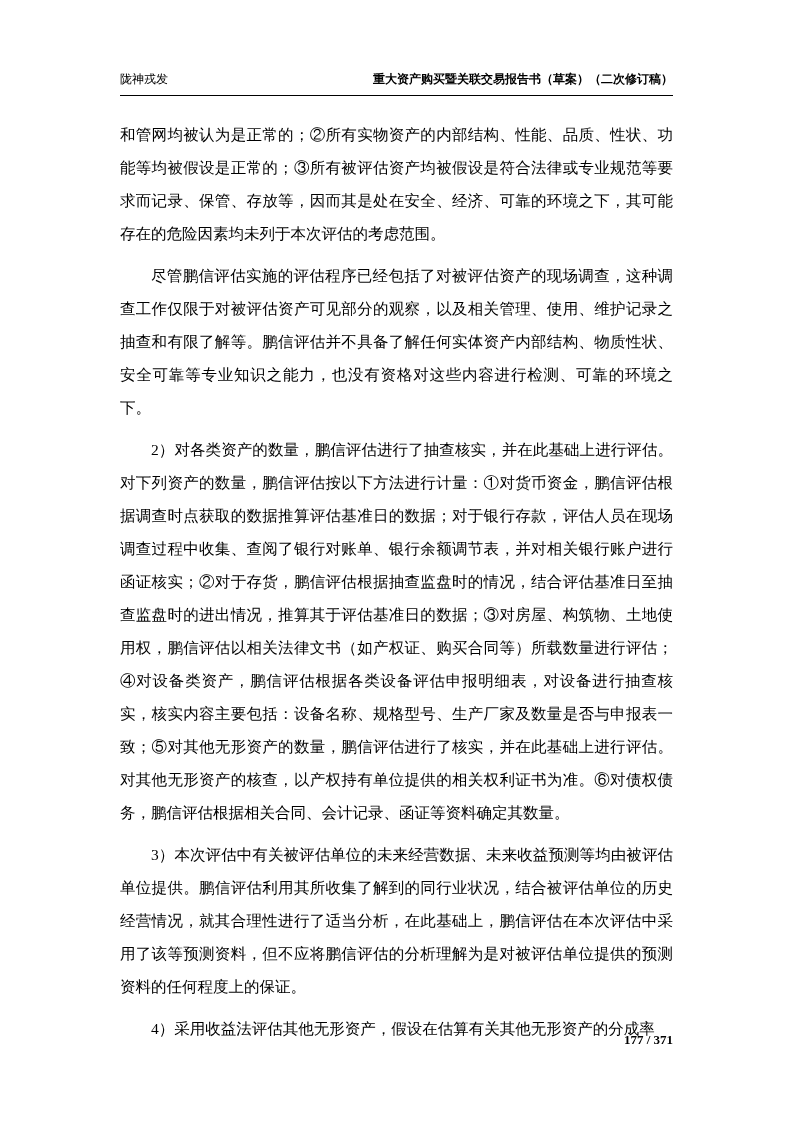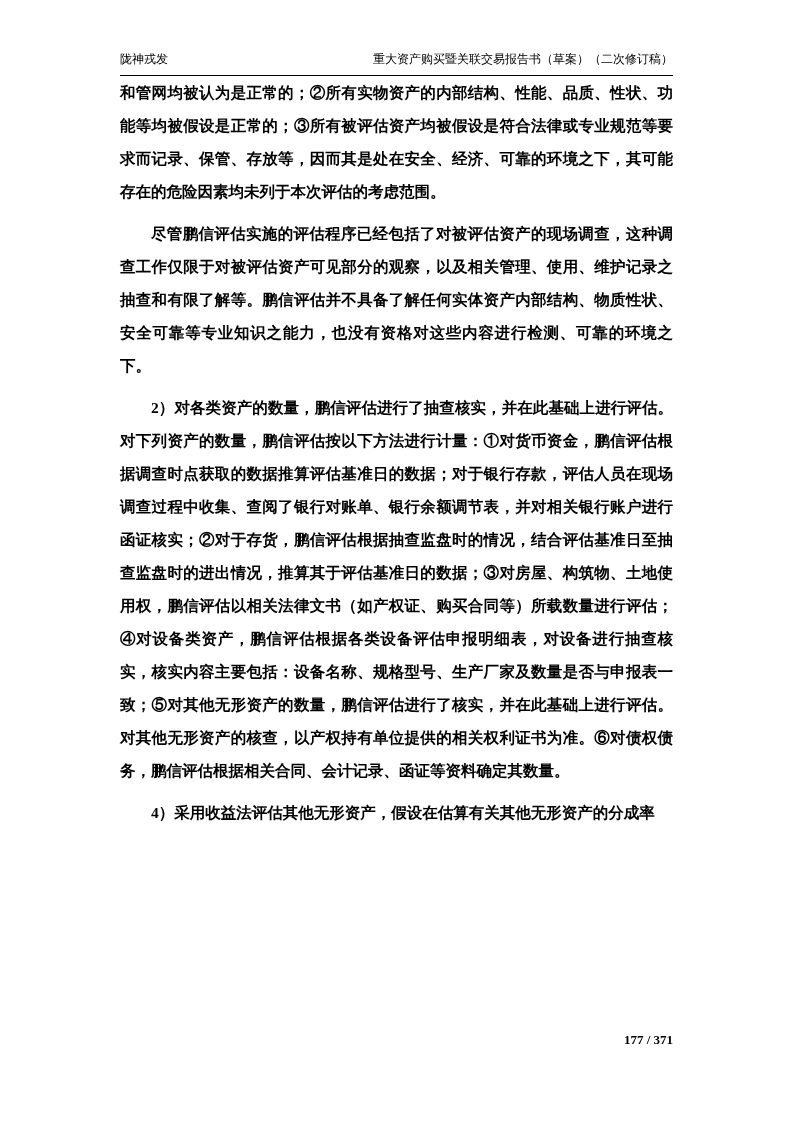--- a/index.html
+++ b/index.html
@@ -24,27 +24,28 @@
     align-items: flex-end;
     font-size: 12px;
     line-height: 18px;
     padding-bottom: 7px;
     border-bottom: 1px solid #000000;
   }
   .header-left {
     font-weight: normal;
   }
   .header-right {
-    font-weight: normal;
+    font-weight: bold;
+    margin-top: 20px;
   }
   .doc-body {
+    margin-top: 22px;
     font-size: 15.5px;
     line-height: 33px;
     text-align: justify;
-    font-weight: bold;
   }
   .doc-body p {
     margin: 0 0 9px 0;
   }
   .doc-body p.indent {
     text-indent: 2em;
   }
   .page-footer {
     position: absolute;
     right: 120px;
@@ -61,20 +62,21 @@
 
   <header class="page-header">
     <span class="header-left">陇神戎发</span>
     <span class="header-right">重大资产购买暨关联交易报告书（草案）（二次修订稿）</span>
   </header>
 
   <main class="doc-body">
     <p>和管网均被认为是正常的；②所有实物资产的内部结构、性能、品质、性状、功能等均被假设是正常的；③所有被评估资产均被假设是符合法律或专业规范等要求而记录、保管、存放等，因而其是处在安全、经济、可靠的环境之下，其可能存在的危险因素均未列于本次评估的考虑范围。</p>
     <p class="indent">尽管鹏信评估实施的评估程序已经包括了对被评估资产的现场调查，这种调查工作仅限于对被评估资产可见部分的观察，以及相关管理、使用、维护记录之抽查和有限了解等。鹏信评估并不具备了解任何实体资产内部结构、物质性状、安全可靠等专业知识之能力，也没有资格对这些内容进行检测、可靠的环境之下。</p>
     <p class="indent">2）对各类资产的数量，鹏信评估进行了抽查核实，并在此基础上进行评估。对下列资产的数量，鹏信评估按以下方法进行计量：①对货币资金，鹏信评估根据调查时点获取的数据推算评估基准日的数据；对于银行存款，评估人员在现场调查过程中收集、查阅了银行对账单、银行余额调节表，并对相关银行账户进行函证核实；②对于存货，鹏信评估根据抽查监盘时的情况，结合评估基准日至抽查监盘时的进出情况，推算其于评估基准日的数据；③对房屋、构筑物、土地使用权，鹏信评估以相关法律文书（如产权证、购买合同等）所载数量进行评估；④对设备类资产，鹏信评估根据各类设备评估申报明细表，对设备进行抽查核实，核实内容主要包括：设备名称、规格型号、生产厂家及数量是否与申报表一致；⑤对其他无形资产的数量，鹏信评估进行了核实，并在此基础上进行评估。对其他无形资产的核查，以产权持有单位提供的相关权利证书为准。⑥对债权债务，鹏信评估根据相关合同、会计记录、函证等资料确定其数量。</p>
+    <p class="indent">3）本次评估中有关被评估单位的未来经营数据、未来收益预测等均由被评估单位提供。鹏信评估利用其所收集了解到的同行业状况，结合被评估单位的历史经营情况，就其合理性进行了适当分析，在此基础上，鹏信评估在本次评估中采用了该等预测资料，但不应将鹏信评估的分析理解为是对被评估单位提供的预测资料的任何程度上的保证。</p>
     <p class="indent">4）采用收益法评估其他无形资产，假设在估算有关其他无形资产的分成率</p>
   </main>
 
   <footer class="page-footer">
     <span>177 / 371</span>
   </footer>
 
 </div>
 
 </body></html>

